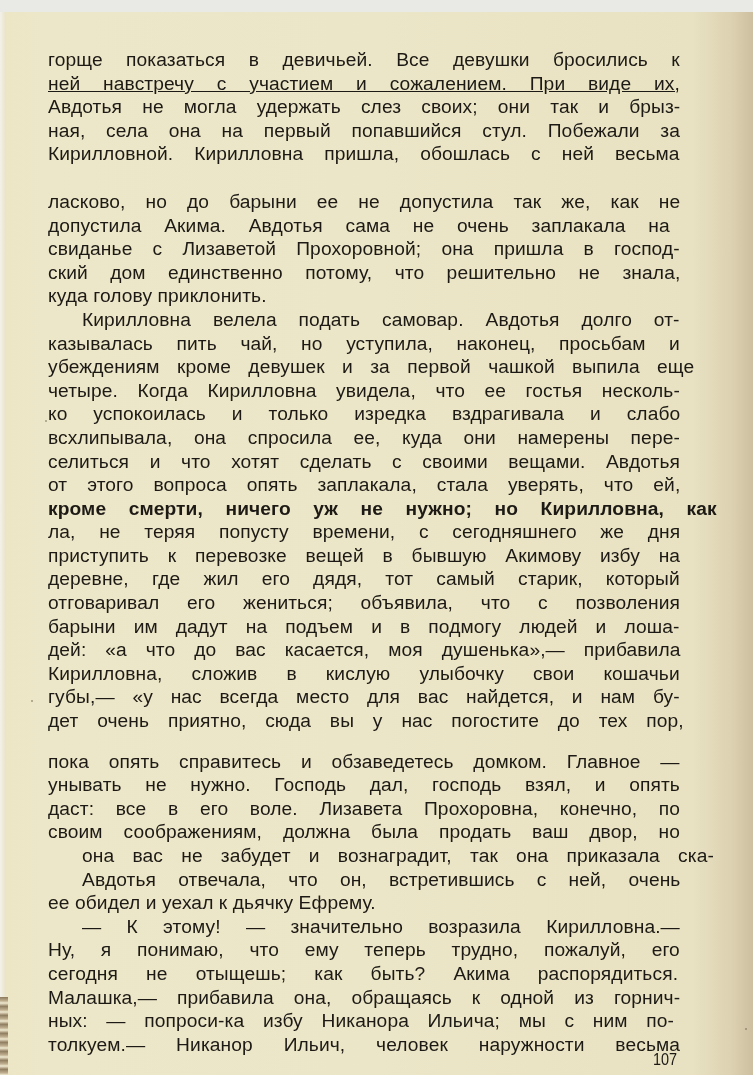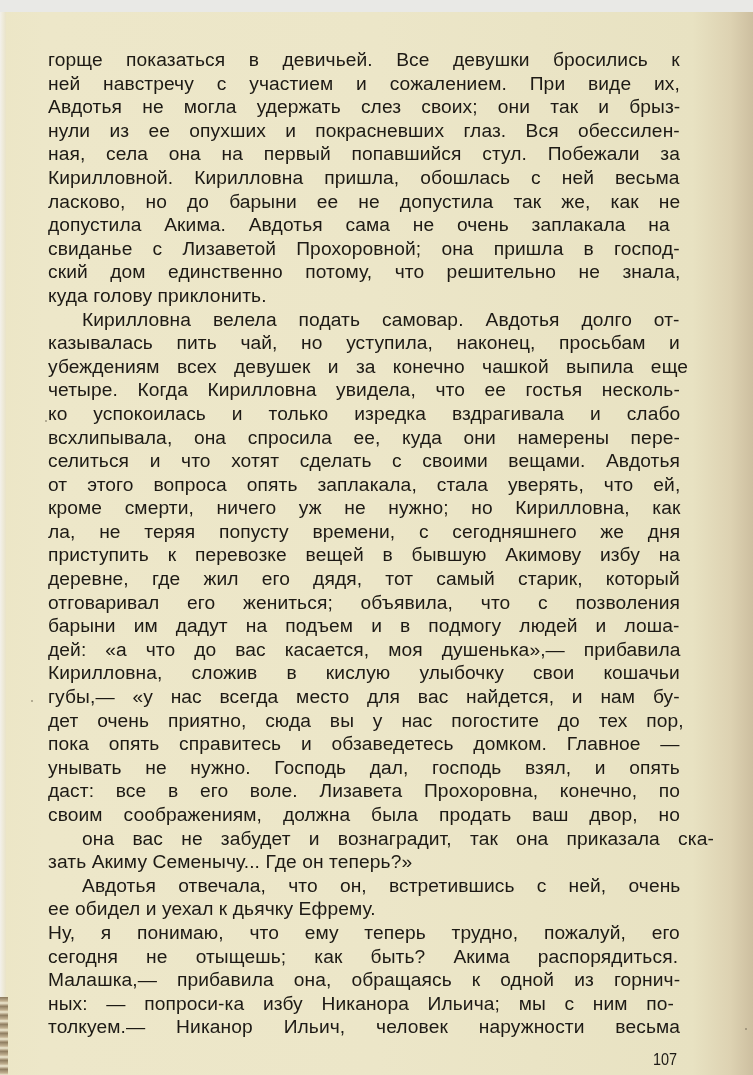--- a/index.html
+++ b/index.html
@@ -82,56 +82,55 @@
     }
   </style>
 </head>
 <body>
 
 <div class="page">
   <div class="binding-shadow"></div>
 
   <div class="text-block" id="text-block">
       <span class="line" style="display: block; width: 632px; box-sizing: border-box; word-spacing: 18px; text-align-last: left;">горще показаться в девичьей. Все девушки бросились к</span>
-      <span class="line" style="display: block; width: 632px; box-sizing: border-box; word-spacing: 17.375px; text-align-last: left;">ней навстречу с участием и сожалением. При виде их,</span>
+      <span class="line" style="display: block; width: 632px; box-sizing: border-box; word-spacing: 17.375px; text-align-last: left; text-decoration: underline;">ней навстречу с участием и сожалением. При виде их,</span>
       <span class="line" style="display: block; width: 632px; box-sizing: border-box; word-spacing: 14.6667px; text-align-last: left;">Авдотья не могла удержать слез своих; они так и брыз-</span>
-      <span class="line" style="display: block; width: 632px; box-sizing: border-box; word-spacing: 13.875px; text-align-last: left;">нули из ее опухших и покрасневших глаз. Вся обессилен-</span>
       <span class="line" style="display: block; width: 632px; box-sizing: border-box; word-spacing: 15.25px; text-align-last: left;">ная, села она на первый попавшийся стул. Побежали за</span>
       <span class="line" style="display: block; width: 632px; box-sizing: border-box; word-spacing: 15.5px; text-align-last: left;">Кирилловной. Кирилловна пришла, обошлась с ней весьма</span>
-      <span class="line" style="display: block; width: 632px; box-sizing: border-box; word-spacing: 14.6px; text-align-last: left;">ласково, но до барыни ее не допустила так же, как не</span>
+      <span class="line" style="display: block; width: 632px; box-sizing: border-box; word-spacing: 14.6px; text-align-last: left; margin-top: 24px;">ласково, но до барыни ее не допустила так же, как не</span>
       <span class="line" style="display: block; width: 632px; box-sizing: border-box; word-spacing: 17.2857px; text-align-last: left;">допустила Акима. Авдотья сама не очень заплакала на</span>
       <span class="line" style="display: block; width: 632px; box-sizing: border-box; word-spacing: 14.7143px; text-align-last: left;">свиданье с Лизаветой Прохоровной; она пришла в господ-</span>
       <span class="line" style="display: block; width: 632px; box-sizing: border-box; word-spacing: 17px; text-align-last: left;">ский дом единственно потому, что решительно не знала,</span>
       <span class="line last" style="display: block; width: 632px; box-sizing: border-box;">куда голову приклонить.</span>
       <span class="line indent" style="display: block; width: 632px; box-sizing: border-box; word-spacing: 16.5px; text-align-last: left;">Кирилловна велела подать самовар. Авдотья долго от-</span>
       <span class="line" style="display: block; width: 632px; box-sizing: border-box; word-spacing: 18.1429px; text-align-last: left;">казывалась пить чай, но уступила, наконец, просьбам и</span>
-      <span class="line" style="display: block; width: 632px; box-sizing: border-box; word-spacing: 11.875px; text-align-last: left;">убеждениям всех девушек и за конечно чашкой выпила еще</span>
+      <span class="line" style="display: block; width: 632px; box-sizing: border-box; word-spacing: 11.875px; text-align-last: left;">убеждениям кроме девушек и за первой чашкой выпила еще</span>
       <span class="line" style="display: block; width: 632px; box-sizing: border-box; word-spacing: 14.1429px; text-align-last: left;">четыре. Когда Кирилловна увидела, что ее гостья несколь-</span>
       <span class="line" style="display: block; width: 632px; box-sizing: border-box; word-spacing: 20.4286px; text-align-last: left;">ко успокоилась и только изредка вздрагивала и слабо</span>
       <span class="line" style="display: block; width: 632px; box-sizing: border-box; word-spacing: 16.1429px; text-align-last: left;">всхлипывала, она спросила ее, куда они намерены пере-</span>
       <span class="line" style="display: block; width: 632px; box-sizing: border-box; word-spacing: 15.125px; text-align-last: left;">селиться и что хотят сделать с своими вещами. Авдотья</span>
       <span class="line" style="display: block; width: 632px; box-sizing: border-box; word-spacing: 14.5px; text-align-last: left;">от этого вопроса опять заплакала, стала уверять, что ей,</span>
-      <span class="line" style="display: block; width: 632px; box-sizing: border-box; word-spacing: 17.125px; text-align-last: left;">кроме смерти, ничего уж не нужно; но Кирилловна, как</span>
+      <span class="line" style="display: block; width: 632px; box-sizing: border-box; word-spacing: 17.125px; text-align-last: left; font-weight: bold;">кроме смерти, ничего уж не нужно; но Кирилловна, как</span>
       <span class="line" style="display: block; width: 632px; box-sizing: border-box; word-spacing: 18.25px; text-align-last: left;">ла, не теряя попусту времени, с сегодняшнего же дня</span>
       <span class="line" style="display: block; width: 632px; box-sizing: border-box; word-spacing: 13.375px; text-align-last: left;">приступить к перевозке вещей в бывшую Акимову избу на</span>
       <span class="line" style="display: block; width: 632px; box-sizing: border-box; word-spacing: 17.75px; text-align-last: left;">деревне, где жил его дядя, тот самый старик, который</span>
       <span class="line" style="display: block; width: 632px; box-sizing: border-box; word-spacing: 22.3333px; text-align-last: left;">отговаривал его жениться; объявила, что с позволения</span>
       <span class="line" style="display: block; width: 632px; box-sizing: border-box; word-spacing: 12.6px; text-align-last: left;">барыни им дадут на подъем и в подмогу людей и лоша-</span>
       <span class="line" style="display: block; width: 632px; box-sizing: border-box; word-spacing: 13.5px; text-align-last: left;">дей: «а что до вас касается, моя душенька»,— прибавила</span>
       <span class="line" style="display: block; width: 632px; box-sizing: border-box; word-spacing: 23.6667px; text-align-last: left;">Кирилловна, сложив в кислую улыбочку свои кошачьи</span>
       <span class="line" style="display: block; width: 632px; box-sizing: border-box; word-spacing: 12.3px; text-align-last: left;">губы,— «у нас всегда место для вас найдется, и нам бу-</span>
       <span class="line" style="display: block; width: 632px; box-sizing: border-box; word-spacing: 13.4px; text-align-last: left;">дет очень приятно, сюда вы у нас погостите до тех пор,</span>
-      <span class="line" style="display: block; width: 632px; box-sizing: border-box; word-spacing: 14.2857px; text-align-last: left;">пока опять справитесь и обзаведетесь домком. Главное —</span>
+      <span class="line" style="display: block; width: 632px; box-sizing: border-box; word-spacing: 14.2857px; text-align-last: left; margin-top: 17px;">пока опять справитесь и обзаведетесь домком. Главное —</span>
       <span class="line" style="display: block; width: 632px; box-sizing: border-box; word-spacing: 18.125px; text-align-last: left;">унывать не нужно. Господь дал, господь взял, и опять</span>
       <span class="line" style="display: block; width: 632px; box-sizing: border-box; word-spacing: 16.25px; text-align-last: left;">даст: все в его воле. Лизавета Прохоровна, конечно, по</span>
       <span class="line" style="display: block; width: 632px; box-sizing: border-box; word-spacing: 15.4286px; text-align-last: left;">своим соображениям, должна была продать ваш двор, но</span>
       <span class="line" style="display: block; width: 632px; box-sizing: border-box; word-spacing: 12.7778px; text-align-last: left; margin-left: 34px;">она вас не забудет и вознаградит, так она приказала ска-</span>
-      <span class="line last" style="display: block; width: 632px; box-sizing: border-box;">зать Акиму Семенычу... Где он теперь?»</span>
       <span class="line indent" style="display: block; width: 632px; box-sizing: border-box; word-spacing: 16.7143px; text-align-last: left;">Авдотья отвечала, что он, встретившись с ней, очень</span>
       <span class="line last" style="display: block; width: 632px; box-sizing: border-box;">ее обидел и уехал к дьячку Ефрему.</span>
+      <span class="line indent" style="display: block; width: 632px; box-sizing: border-box; word-spacing: 19.8333px; text-align-last: left;">— К этому! — значительно возразила Кирилловна.—</span>
       <span class="line" style="display: block; width: 632px; box-sizing: border-box; word-spacing: 20.25px; text-align-last: left;">Ну, я понимаю, что ему теперь трудно, пожалуй, его</span>
       <span class="line" style="display: block; width: 632px; box-sizing: border-box; word-spacing: 22.6667px; text-align-last: left;">сегодня не отыщешь; как быть? Акима распорядиться.</span>
       <span class="line" style="display: block; width: 632px; box-sizing: border-box; word-spacing: 14.5714px; text-align-last: left;">Малашка,— прибавила она, обращаясь к одной из горнич-</span>
       <span class="line" style="display: block; width: 632px; box-sizing: border-box; word-spacing: 13.2222px; text-align-last: left;">ных: — попроси-ка избу Никанора Ильича; мы с ним по-</span>
       <span class="line" style="display: block; width: 632px; box-sizing: border-box; word-spacing: 25.4px; text-align-last: left;">толкуем.— Никанор Ильич, человек наружности весьма</span>
     </div>
 
   <div class="page-number">107</div>
 
   <span class="speck" style="left:45px; top:408px;"></span>

